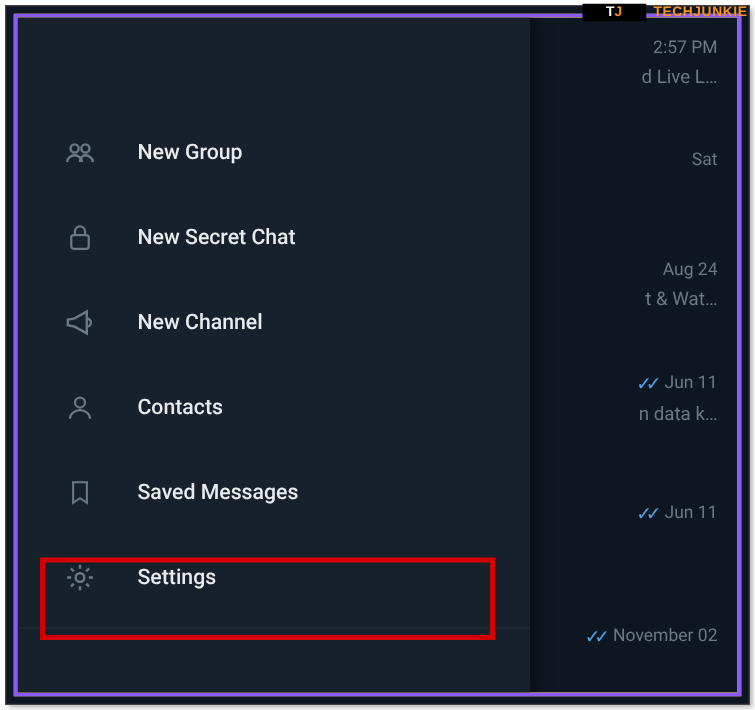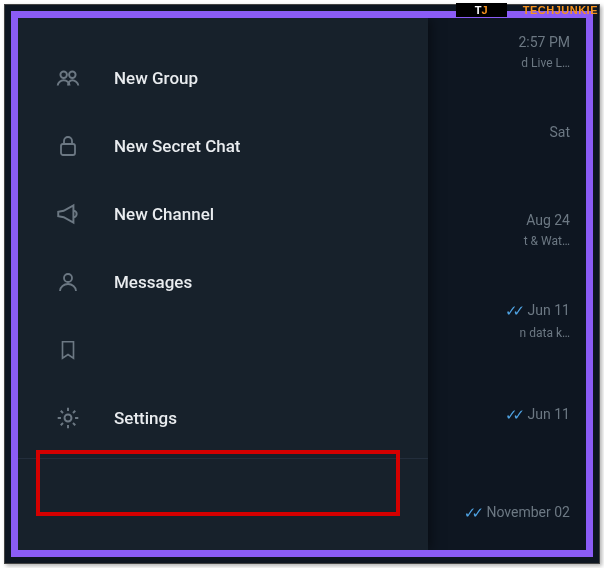--- a/index.html
+++ b/index.html
@@ -12,52 +12,53 @@
     border: 1px solid #444;
     box-shadow: 2px 2px 4px rgba(0,0,0,0.3);
     background: #0e1621;
     overflow: hidden;
   }
 
   .inner {
     position: absolute;
     left: 6px; top: 6px; right: 6px; bottom: 6px;
     background: #fde047;
-    border: 7px solid #8b5cf6;
+    border: 3px solid #8b5cf6;
     overflow: hidden;
   }
 
   
   .chat-bg {
     position: absolute;
     left: 0; top: 0; right: 0; bottom: 0;
     background: #0e1621;
   }
   .chat-row {
     position: absolute;
     right: 0;
     width: 220px;
     color: #6c7883;
     padding: 8px 16px 8px 8px;
     text-align: right;
   }
   .chat-time { font-size: 14px; color: #6c7883; display: block; }
-  .chat-sub { font-size: 12px; color: #6c7883; display: block; margin-top: 6px; white-space: nowrap; overflow: hidden; text-overflow: ellipsis;}
+  .chat-sub { font-size: 15px; color: #6c7883; display: block; margin-top: 6px; white-space: nowrap; overflow: hidden; text-overflow: ellipsis;}
   .checks { color: #4fa3e3; margin-right: 4px; letter-spacing: -5px; font-size: 15px; display: inline-block; vertical-align: middle;}
 
   
   .drawer {
     position: absolute;
     left: 0; top: 0; bottom: 0;
     width: 410px;
     background: #17212b;
     box-shadow: 2px 0 12px rgba(0,0,0,0.5);
     display: flex;
     flex-direction: column;
     padding-top: 26px;
+    justify-content: center;
   }
   .menu-item {
     display: flex;
     align-items: center;
     height: 68px;
     padding-left: 36px;
     cursor: pointer;
   }
   .menu-icon {
     width: 28px; height: 28px;
@@ -99,21 +100,21 @@
     font-weight: bold;
     font-size: 11px;
     padding: 1px 19px;
     position: relative;
   }
   .wm-box .j { color: #f7931e; }
   .wm-text {
     color: #f7931e;
     font-weight: bold;
     font-size: 11px;
-    margin-left: 16px;
+    margin-left: 6px;
     letter-spacing: 0.5px;
   }
 </style>
 </head>
 <body>
 
 <div class="outer">
   <div class="inner">
 
     <div class="chat-bg">
@@ -174,30 +175,31 @@
         <span class="menu-label">New Channel</span>
       </div>
 
       <div class="menu-item">
         <span class="menu-icon">
           <svg viewBox="0 0 24 24" width="24" height="24">
               <circle cx="12" cy="8" r="4"></circle>
               <path d="M4 21c0-4 4-7 8-7s8 3 8 7"></path>
             </svg>
         </span>
-        <span class="menu-label">Messages</span>
+        <span class="menu-label">Contacts</span>
       </div>
 
 
       <div class="menu-item">
         <span class="menu-icon">
           <svg viewBox="0 0 24 24" width="22" height="24">
               <path d="M6 3h12v18l-6-4-6 4V3z"></path>
             </svg>
         </span>
+        <span class="menu-label">Saved Messages</span>
       </div>
 
       <div class="menu-item">
         <span class="menu-icon">
           <svg viewBox="0 0 24 24" width="26" height="26">
               <circle cx="12" cy="12" r="3.2"></circle>
               <path d="M12 2.5v3M12 18.5v3M21.5 12h-3M5.5 12h-3M18.7 5.3l-2.1 2.1M7.4 16.6l-2.1 2.1M18.7 18.7l-2.1-2.1M7.4 7.4L5.3 5.3"></path>
             </svg>
         </span>
         <span class="menu-label">Settings</span>

